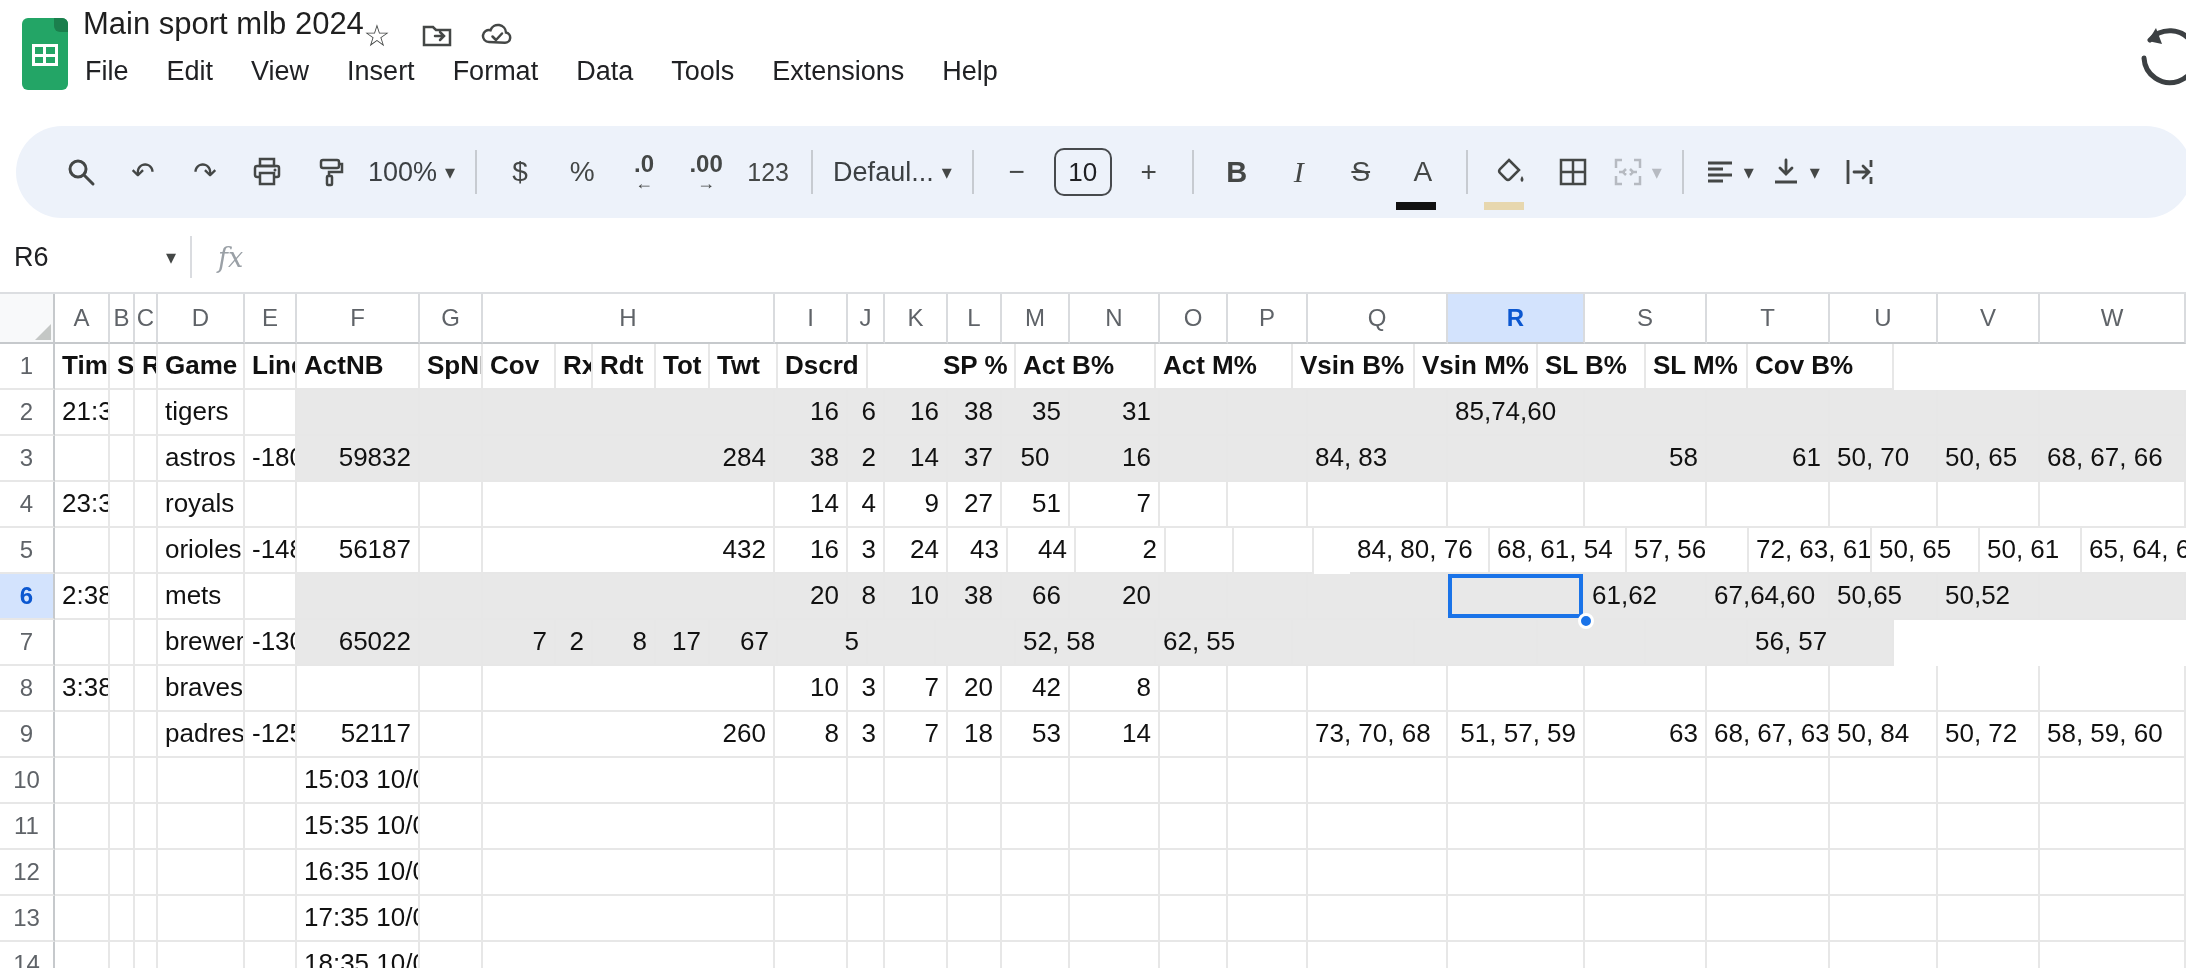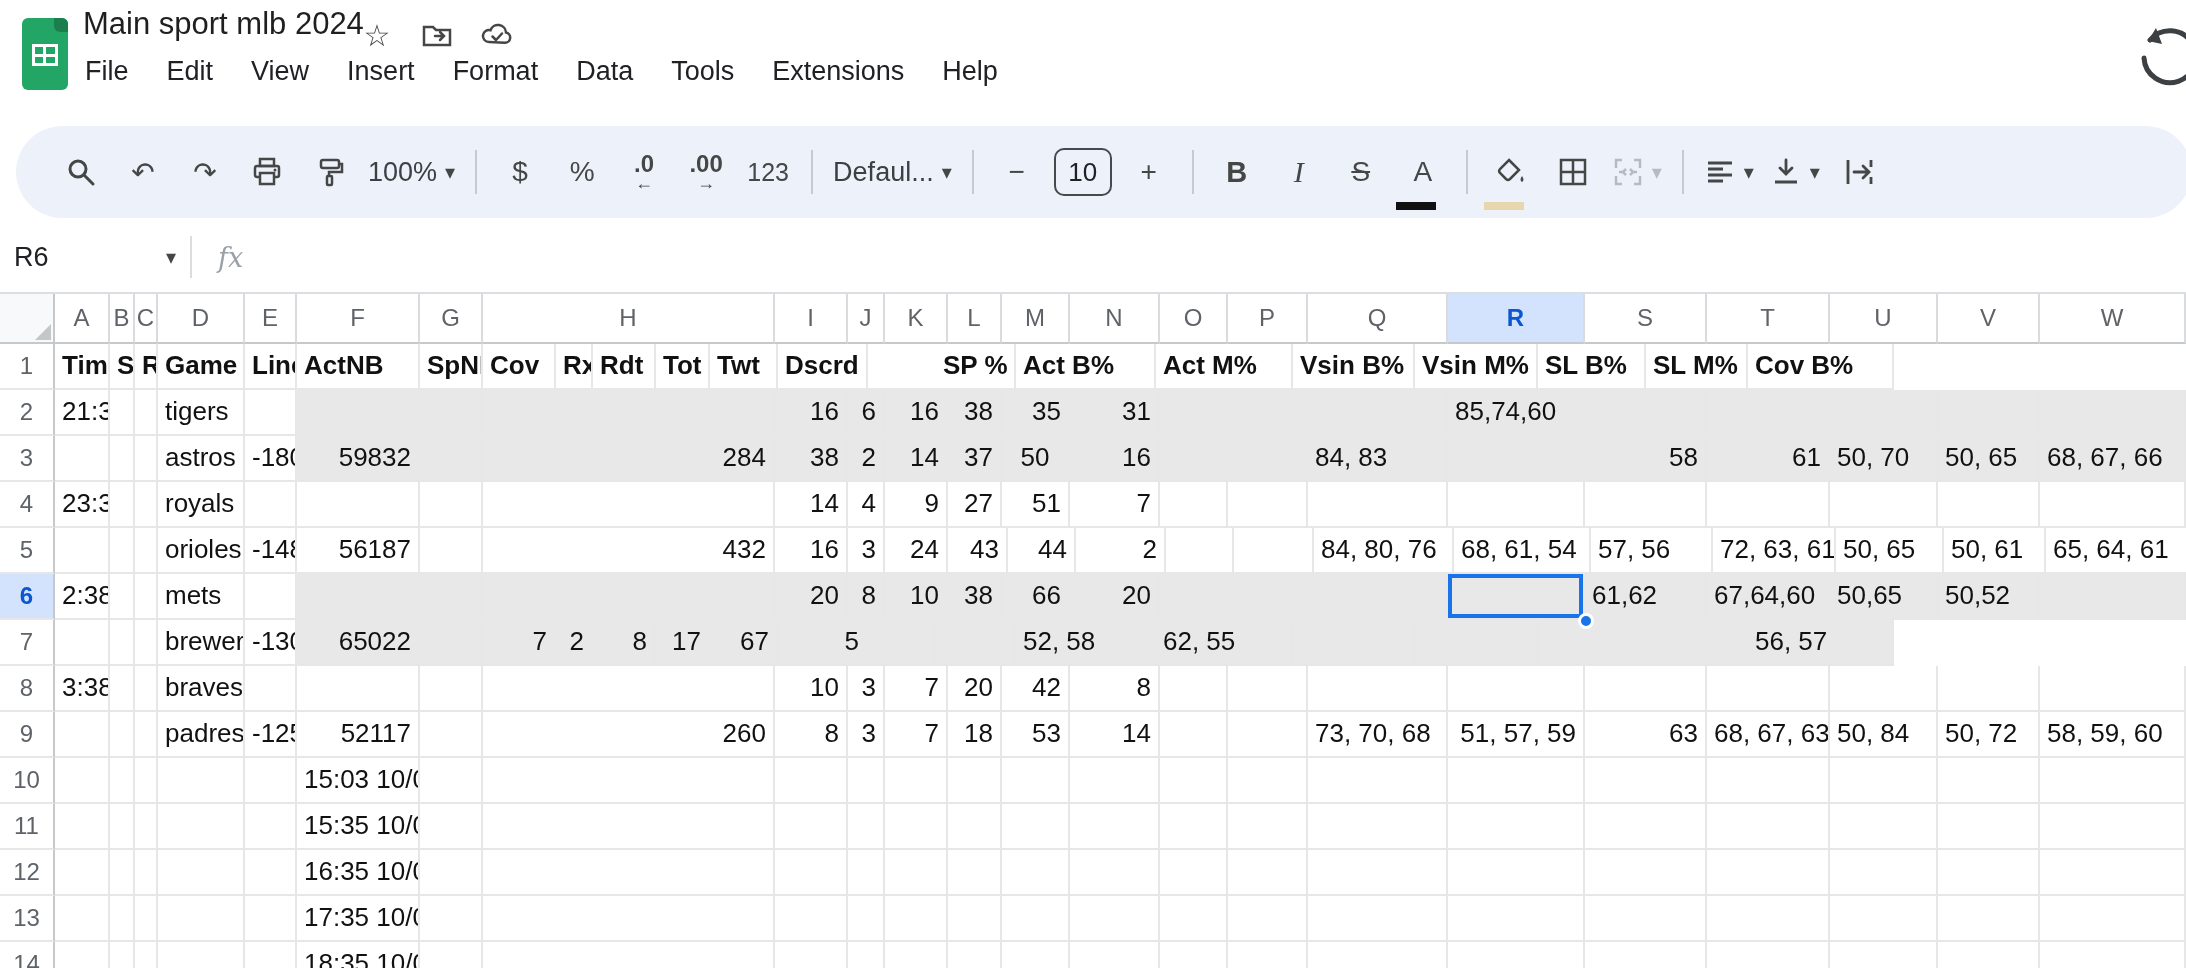--- a/index.html
+++ b/index.html
@@ -385,21 +385,21 @@
         <div class="cell" style="width: 63px;"></div>
         <div class="cell" style="width: 292px; text-align: right;">432</div>
         <div class="cell" style="width: 73px; text-align: right;">16</div>
         <div class="cell" style="width: 37px; text-align: right;">3</div>
         <div class="cell" style="width: 63px; text-align: right;">24</div>
         <div class="cell" style="width: 60px; text-align: right;">43</div>
         <div class="cell" style="width: 68px; text-align: right;">44</div>
         <div class="cell" style="width: 90px; text-align: right;">2</div>
         <div class="cell" style="width: 68px;"></div>
         <div class="cell" style="width: 80px;"></div>
-        <div class="cell" style="width: 140px; text-align: left;">84, 80, 76</div>
+        <div class="cell" style="width: 140px; text-align: left; margin-left: 36px;">84, 80, 76</div>
         <div class="cell" style="width: 137px; text-align: left;">68, 61, 54</div>
         <div class="cell" style="width: 122px; text-align: left;">57, 56</div>
         <div class="cell" style="width: 123px; text-align: left;">72, 63, 61</div>
         <div class="cell" style="width: 108px; text-align: left;">50, 65</div>
         <div class="cell" style="width: 102px; text-align: left;">50, 61</div>
         <div class="cell" style="width: 146px; text-align: left;">65, 64, 61</div>
       </div>
       <div class="grid-row data-row" style="height: 46px;">
         <div class="row-num active">6</div>
         <div class="cell" style="width: 55px; text-align: right;">2:38</div>

